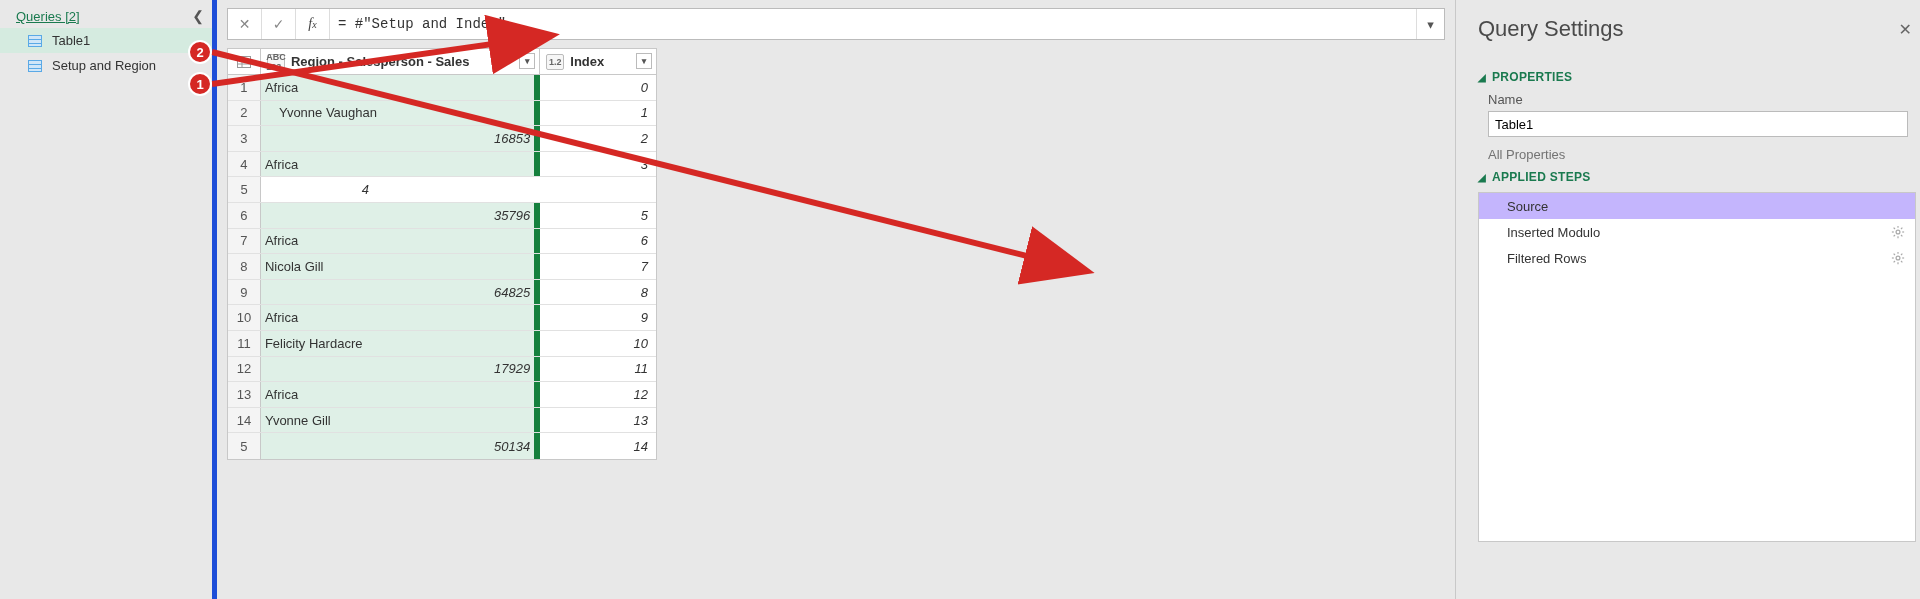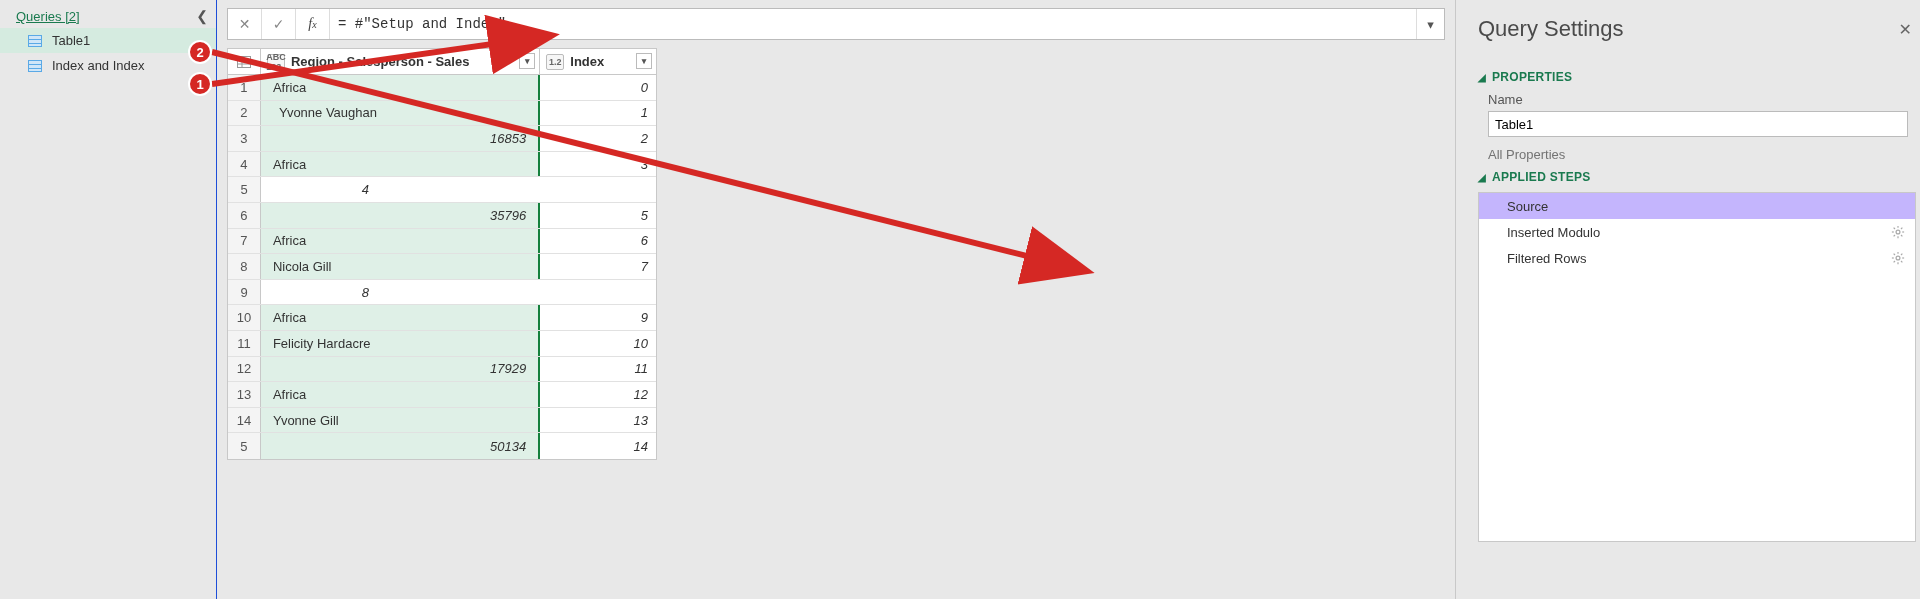--- a/index.html
+++ b/index.html
@@ -16,21 +16,21 @@
   }
   .layout {
     display: flex;
     width: 100%;
     height: 100%;
   }
   
   .queries-pane {
     width: 217px;
     background: #e8e8e8;
-    border-right: 1px solid #1d4ed8;
+    border-right: 5px solid #1d4ed8;
     position: relative;
   }
   .queries-header {
     display: flex;
     justify-content: space-between;
     align-items: flex-end;
     padding: 8px 8px 4px 16px;
     color: #1a7a4f;
     font-size: 13px;
   }
@@ -153,22 +153,22 @@
   .t-row:last-child { border-bottom: none; }
   .t-rn {
     width: 33px;
     border-right: 1px solid #c8c8c8;
     display:flex; align-items:center; justify-content:center;
     background: #f4f4f4;
     color: #555;
   }
   .t-c1 {
     width: 280px;
-    border-right: 2px solid #15803d;
-    padding: 0 12px;
+    border-right: 6px solid #15803d;
+    padding: 0 4px;
     display:flex; align-items:center;
     background: #dff0e7;
     color: #333;
     overflow: hidden; white-space: nowrap;
   }
   .t-c1.pad { padding-left: 18px; }
   .t-c1.num { justify-content: flex-end; font-style: italic; }
   .t-c2 {
     width: 116px;
     padding: 0 8px;
@@ -263,21 +263,21 @@
       <span class="title">Queries [2]</span>
       <span class="chevron">❮</span>
     </div>
     <div id="queries-list">
         <div class="query-item active">
           <span class="query-icon"></span>
           <span>Table1</span>
         </div>
         <div class="query-item">
           <span class="query-icon"></span>
-          <span>Index and Index</span>
+          <span>Setup and Region</span>
         </div>
       </div>
   </div>
 
   <div class="center">
     <div class="formula-bar">
       <div class="fb-btn">✕</div>
       <div class="fb-btn">✓</div>
       <div class="fb-btn fx">f<span style="font-size:10px;">x</span></div>
       <input class="fb-input" value="= #&quot;Setup and Index&quot;" style="">
@@ -340,20 +340,21 @@
             <div class="t-c1 ">Africa</div>
             <div class="t-c2">6</div>
           </div>
           <div class="t-row">
             <div class="t-rn">8</div>
             <div class="t-c1 ">Nicola Gill</div>
             <div class="t-c2">7</div>
           </div>
           <div class="t-row">
             <div class="t-rn">9</div>
+            <div class="t-c1 num">64825</div>
             <div class="t-c2">8</div>
           </div>
           <div class="t-row">
             <div class="t-rn">10</div>
             <div class="t-c1 ">Africa</div>
             <div class="t-c2">9</div>
           </div>
           <div class="t-row">
             <div class="t-rn">11</div>
             <div class="t-c1 ">Felicity Hardacre</div>

